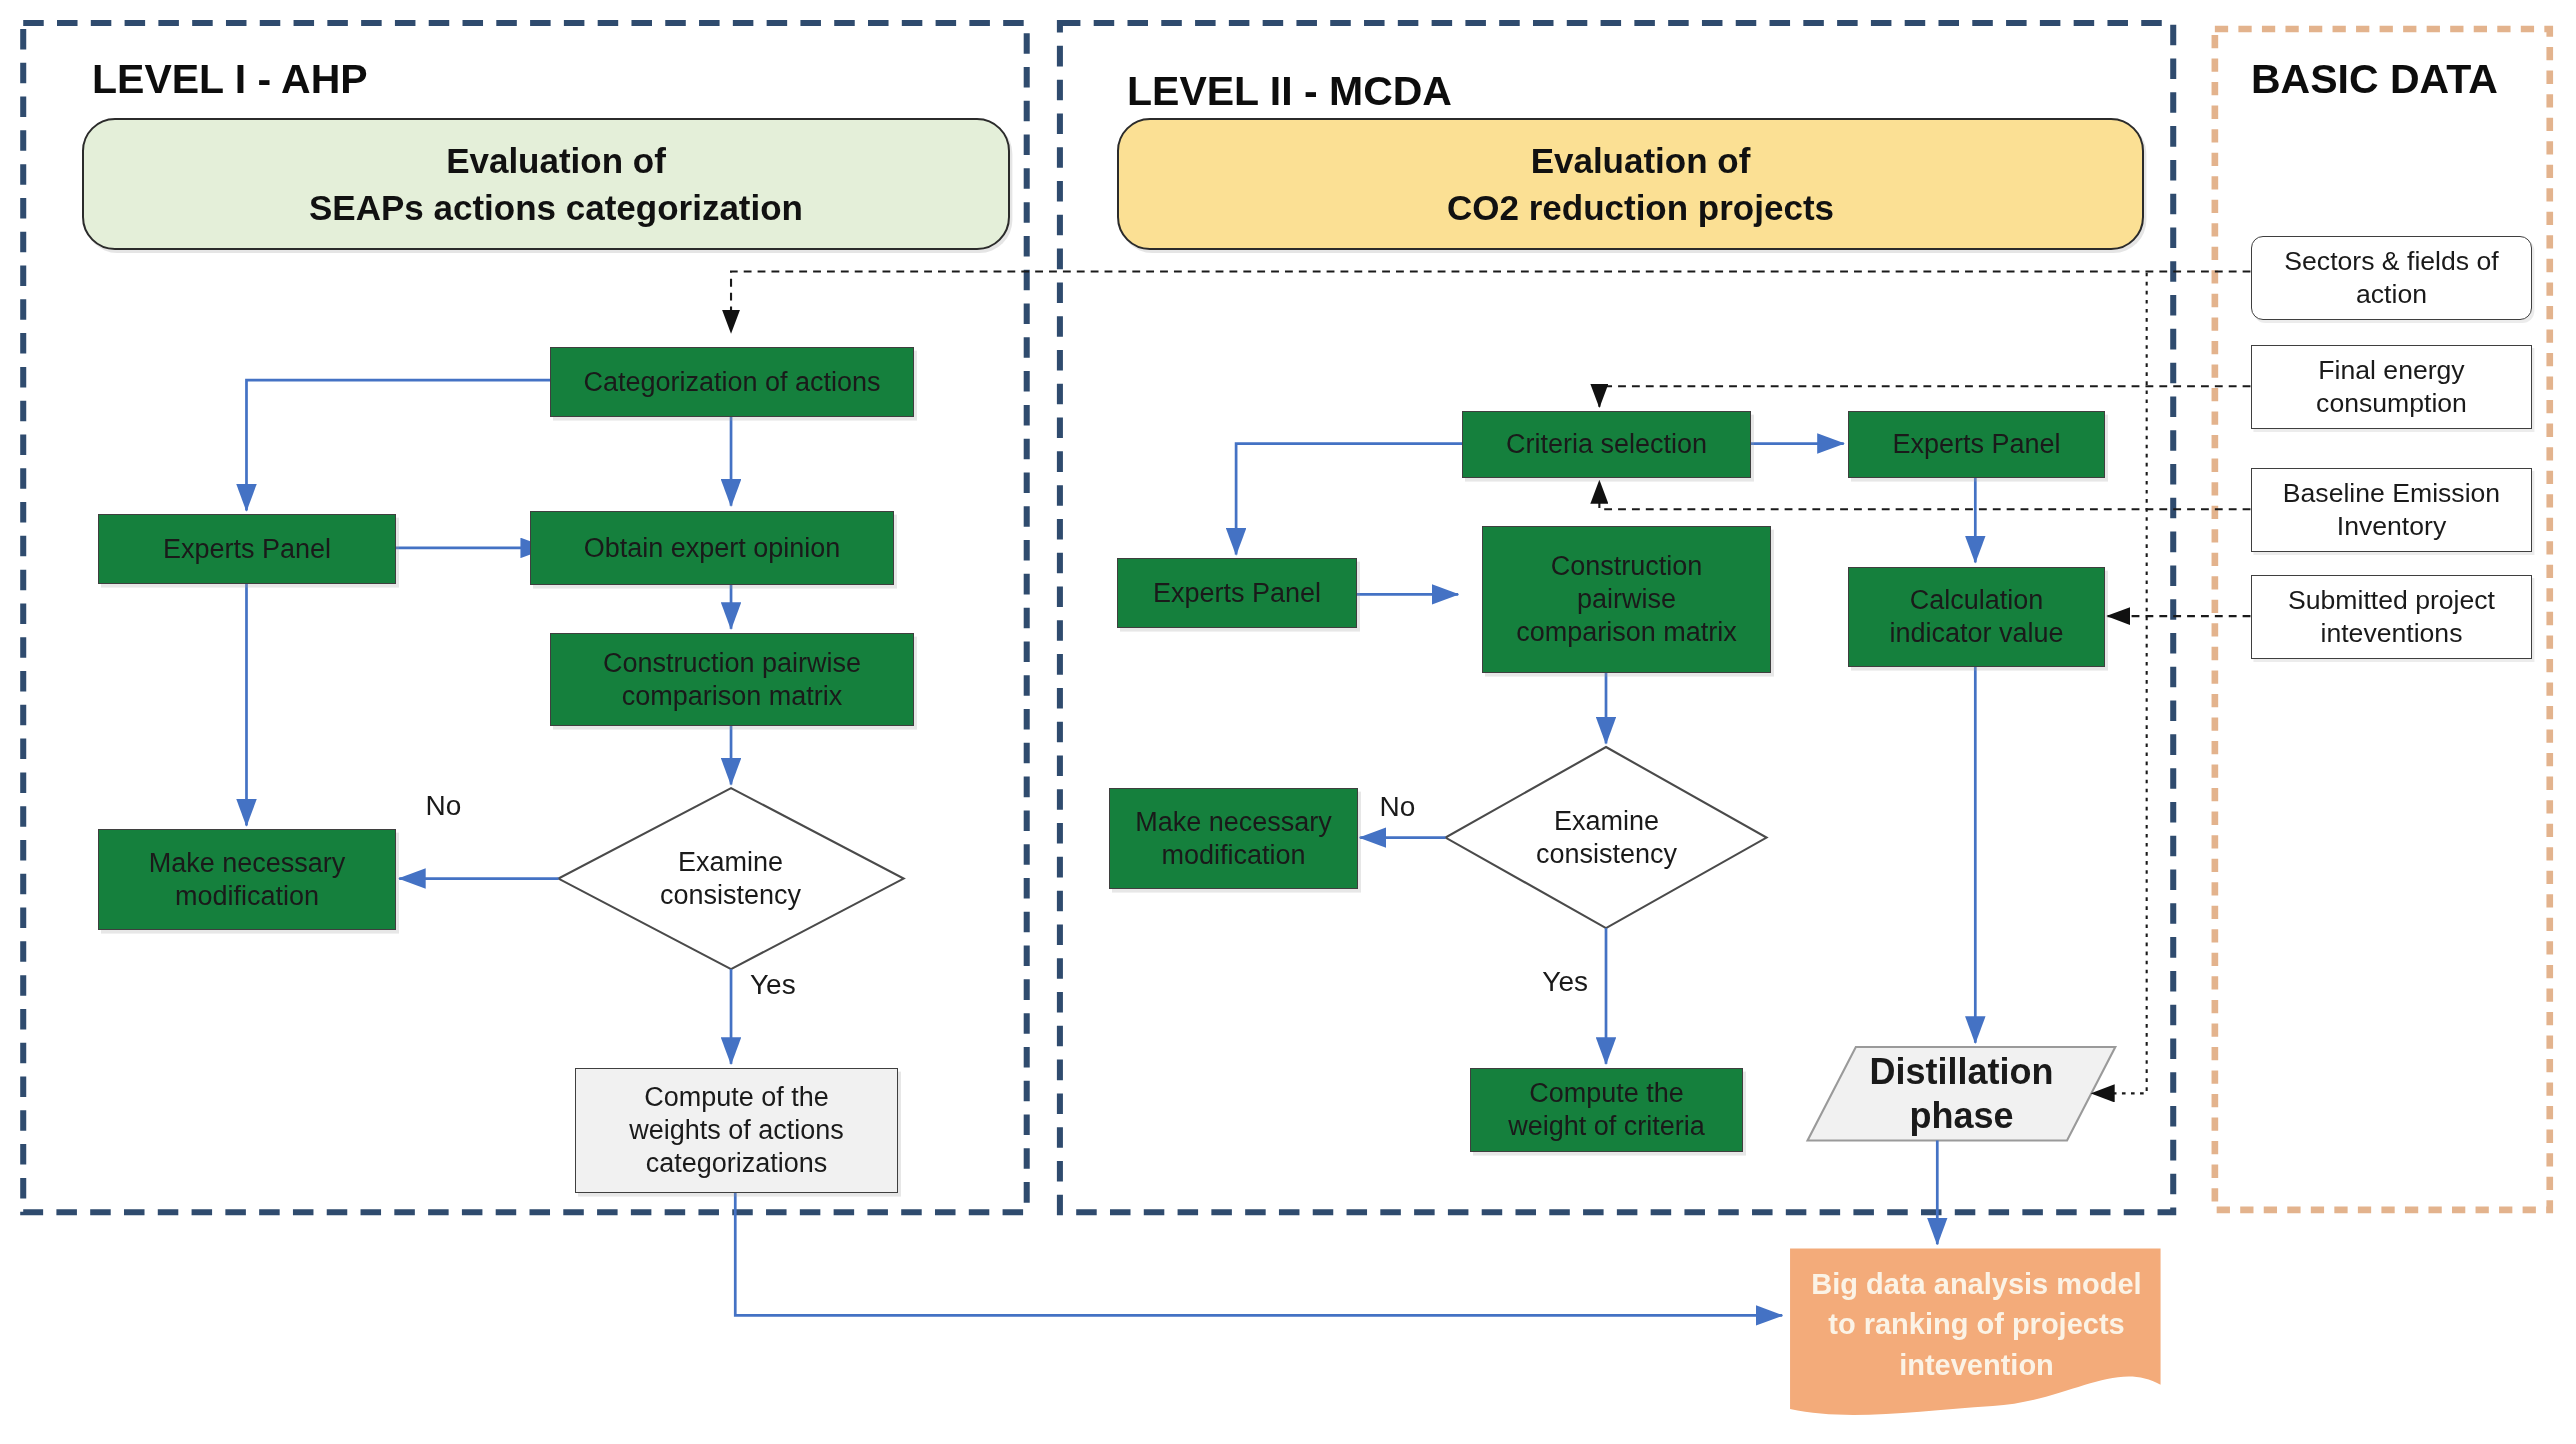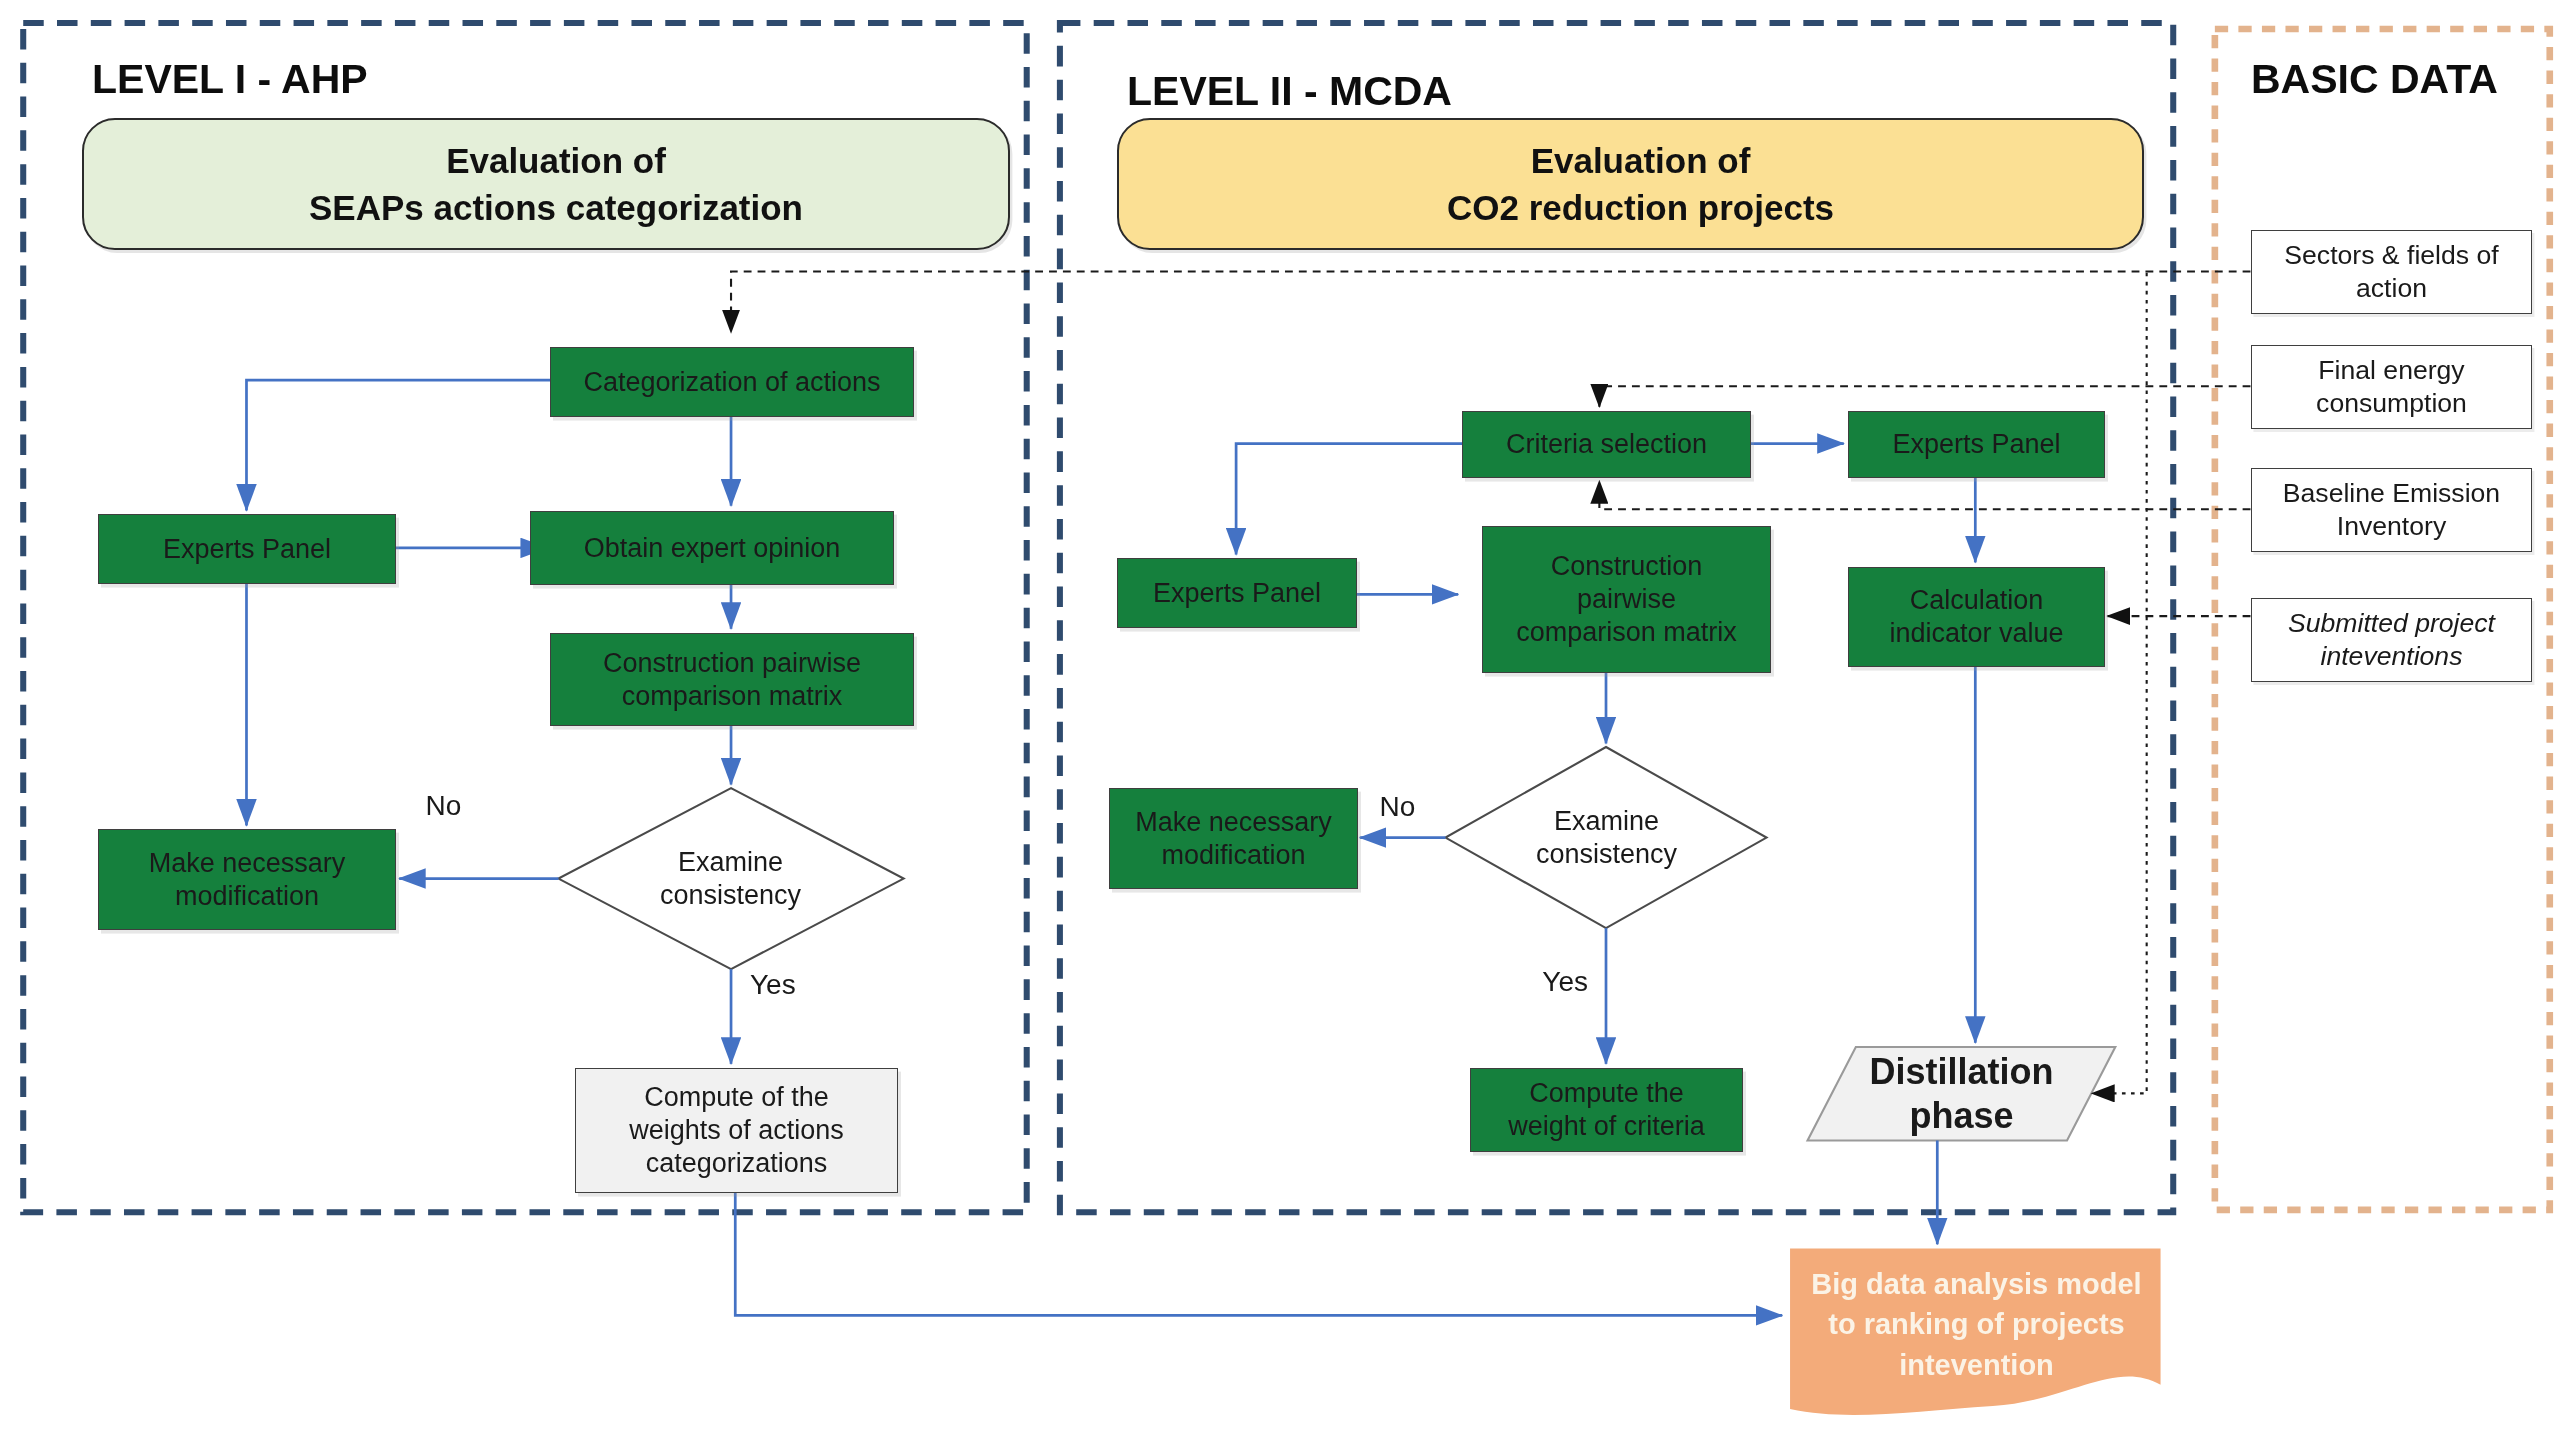--- a/index.html
+++ b/index.html
@@ -143,27 +143,27 @@
 consistency</div>
   <div class="txt node" style="left:1109px;top:788px;width:247px;height:99px;">Make necessary
 modification</div>
   <div class="txt node" style="left:1470px;top:1068px;width:271px;height:82px;">Compute the
 weight of criteria</div>
   <div class="txt bold" style="left:1844px;top:1055px;width:235px;height:78px;font-size:36px;">Distillation
 phase</div>
   <div class="txt decision-label" style="left:1346px;top:786px;width:103px;height:42px;">No</div>
   <div class="txt decision-label" style="left:1467px;top:961px;width:121px;height:42px;justify-content:flex-end;">Yes</div>
 
-  <div class="basic-item" style="left:2251px;top:230px;width:279px;height:82px;">Sectors &amp; fields of
+  <div class="basic-item" style="left:2251px;top:236px;width:279px;height:82px;border-radius:12px;">Sectors &amp; fields of
 action</div>
   <div class="basic-item" style="left:2251px;top:345px;width:279px;height:82px;">Final energy
 consumption</div>
   <div class="basic-item" style="left:2251px;top:468px;width:279px;height:82px;">Baseline Emission
 Inventory</div>
-  <div class="basic-item" style="left:2251px;top:598px;width:279px;height:82px;font-style:italic;">Submitted project
+  <div class="basic-item" style="left:2251px;top:575px;width:279px;height:82px;">Submitted project
 inteventions</div>
 
   <div class="txt doc-text" style="left:1796px;top:1261px;width:361px;height:127px;">Big data analysis model
 to ranking of projects
 intevention</div>
 
 </div>
 
 
 </body></html>

